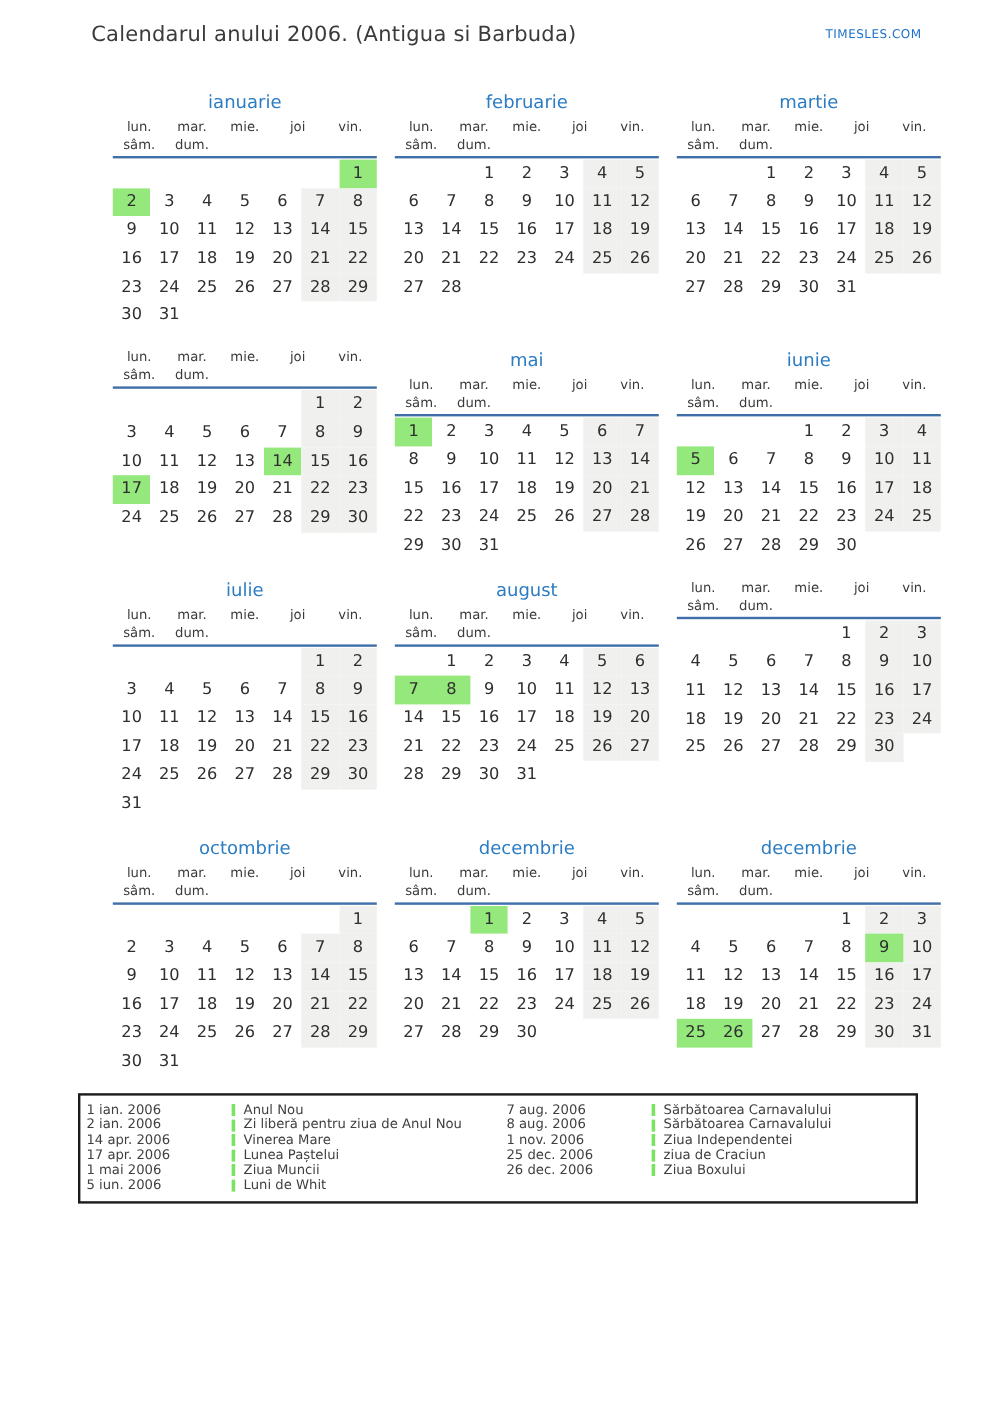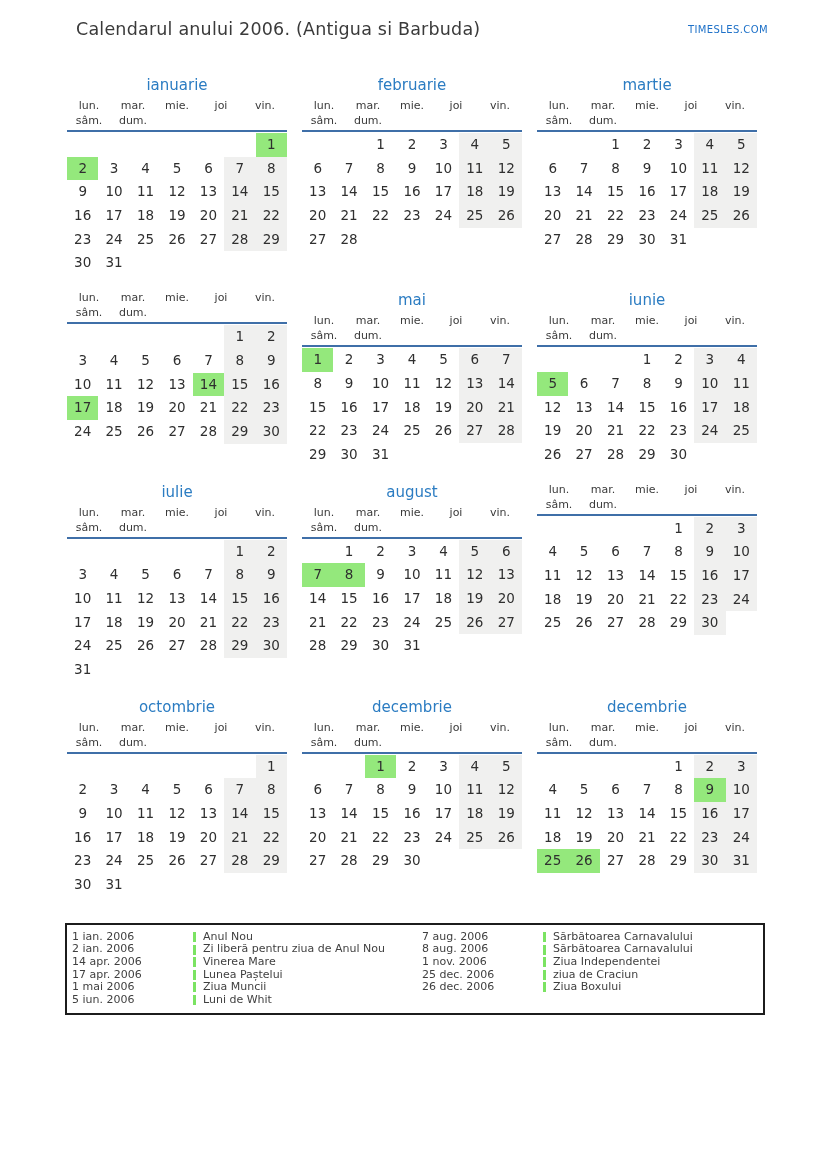--- a/index.html
+++ b/index.html
@@ -21,21 +21,21 @@
   .page-title{
     position:absolute;left:60px;top:19px;
     font-size:17.5px;font-weight:normal;color:#3a3a3a;letter-spacing:0.2px;margin-left:16px;
   }
   .brand{
     position:absolute;right:59px;top:24px;
     font-size:10px;color:var(--brand-blue);text-decoration:none;
     letter-spacing:0.4px;cursor:pointer;
   }
   .months-grid{
-    margin-left:67px;width:690px;
+    margin-left:94px;width:690px;
     display:grid;grid-template-columns:repeat(3,220px);
     column-gap:15px;row-gap:28px;align-items:start;gap:15px;
   }
   .month{width:220px;}
   .month-title{
     text-align:center;color:var(--month-title);
     font-size:15px;line-height:20px;margin-bottom:3px;
   }
   .weekday-row{
     display:grid;grid-template-columns:repeat(5,1fr);
@@ -46,21 +46,21 @@
     text-align:center;font-size:11px;color:#3a3a3a;line-height:15px;
   }
   .weeks{padding-top:1px;}
   .week{display:grid;grid-template-columns:repeat(7,1fr);height:23.7px;}
   .cell{
     text-align:center;font-size:13.5px;line-height:23.7px;color:#2f2f2f;
   }
   .cell.we{background:var(--weekend-bg);}
   .cell.hol{background:var(--holiday-bg);}
   .legend-box{
-    margin:26px 0 0 65px;width:700px;
+    margin:14px 0 0 65px;width:700px;
     border:2px solid #1c1c1c;
     padding:6px 0 7px 0;
     display:grid;grid-template-columns:350px 346px;
   }
   .lg-entry{display:flex;align-items:center;height:12.6px;}
   .lg-date{
     padding-left:5px;width:126px;flex:0 0 126px;
     font-size:11px;color:#3f3f3f;line-height:12.6px;
   }
   .lg-bar{

